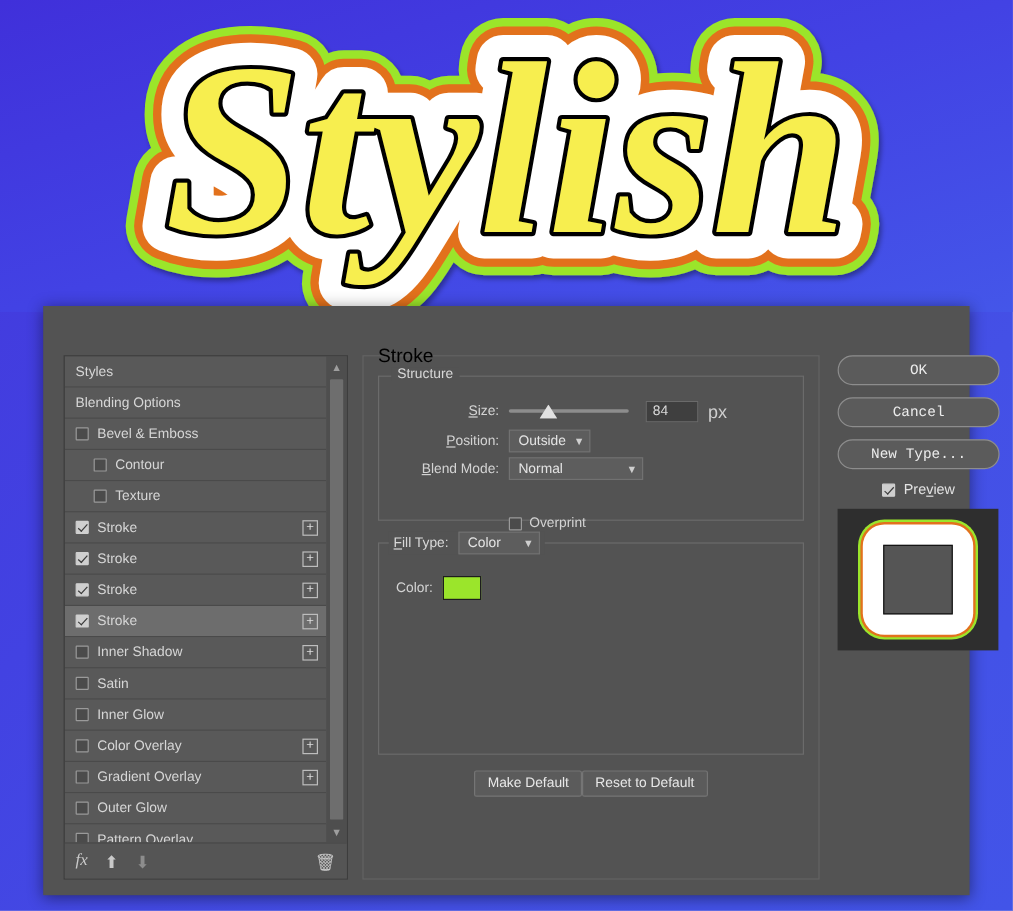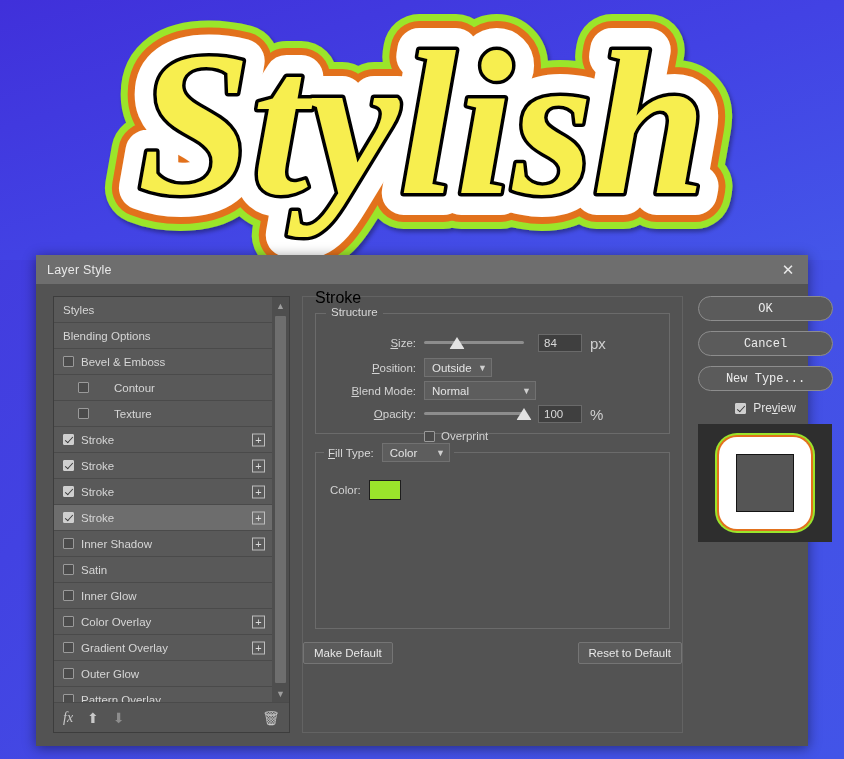--- a/index.html
+++ b/index.html
@@ -45,21 +45,21 @@
     display:flex; flex-direction:column;
   }
   #rows { position:absolute; left:0; top:0; right:17px; bottom:30px; overflow:hidden; }
   .srow {
     height:26px; border-bottom:1px solid #4a4a4a;
     display:flex; align-items:center; padding:0 6px 0 9px;
     color:#d6d6d6; font-size:11.5px; position:relative; cursor:pointer;
     background:#595959;
   }
   .srow.sel { background:#6d6d6d; }
-  .srow.indent { padding-left:24px;gap:18px; }
+  .srow.indent { padding-left:24px; }
   .srow .lbl { white-space:nowrap; }
   .cb {
     width:11px; height:11px; border:1px solid #9a9a9a; background:#4b4b4b;
     margin-right:7px; flex:none; position:relative; border-radius:1px;
   }
   .cb.on { background:#cfcfcf; border-color:#cfcfcf; }
   .cb.on:after {
     content:""; position:absolute; left:3px; top:0px; width:3px; height:7px;
     border:solid #3a3a3a; border-width:0 1.6px 1.6px 0; transform:rotate(42deg);
   }
@@ -126,21 +126,21 @@
   .ckrow span { color:#d3d3d3; font-size:11.5px; }
 
   #swatch { width:32px; height:20px; border:1px solid #1d1d1d; cursor:pointer; }
 
   .btn {
     background:#5b5b5b; border:1px solid #757575; border-radius:2px;
     color:#e8e8e8; font-size:11.5px; padding:4px 10px; cursor:pointer;
     font-family:"Liberation Sans", sans-serif; white-space:nowrap;
   }
   #defaults { position:absolute; left:0; right:0; top:345px;
-              display:flex; justify-content:space-between; gap:0; }
+              display:flex; justify-content:center; gap:0; }
 
   
   #right { position:absolute; left:662px; top:12px; width:98px; }
   .rbtn {
     width:135px; height:25px; background:#5b5b5b; border:1px solid #8d8d8d;
     border-radius:13px; color:#ececec; font-size:12px; cursor:pointer;
     margin-bottom:10px; font-family:Liberation Mono, monospace;
   }
   #previewRow { display:flex; align-items:center; justify-content:center;
                 width:135px; margin-bottom:9px; cursor:pointer; }
@@ -186,24 +186,20 @@
       <text id="t-green" x="422" y="193" text-anchor="middle" font-family="'Liberation Serif', serif" font-weight="bold" font-style="italic" font-size="205" fill="#9be52b" stroke="#9be52b" stroke-width="72" stroke-linejoin="round" paint-order="stroke">Stylish</text>
       <text id="t-orange" x="422" y="193" text-anchor="middle" font-family="'Liberation Serif', serif" font-weight="bold" font-style="italic" font-size="205" fill="#e2711d" stroke="#e2711d" stroke-width="58" stroke-linejoin="round" paint-order="stroke">Stylish</text>
       <text id="t-white" x="422" y="193" text-anchor="middle" font-family="'Liberation Serif', serif" font-weight="bold" font-style="italic" font-size="205" fill="#ffffff" stroke="#ffffff" stroke-width="44" stroke-linejoin="round" paint-order="stroke">Stylish</text>
       <text id="t-black" x="422" y="193" text-anchor="middle" font-family="'Liberation Serif', serif" font-weight="bold" font-style="italic" font-size="205" fill="#f7ee4f" stroke="#000000" stroke-width="7" stroke-linejoin="round" paint-order="stroke">Stylish</text>
     </g>
   </svg>
 </div>
 
 <div id="dialog">
 
-  <div id="titlebar">
-    <div class="title">Layer Style</div>
-    <div id="closebtn">✕</div>
-  </div>
 
   <div id="dialogbody">
 
     <div id="styleslist">
       <div id="rows">
           <div class="srow">
             <span class="lbl">Styles</span>
           </div>
           <div class="srow">
             <span class="lbl">Blending Options</span>
@@ -318,31 +314,20 @@
         <div class="frow" style="left:0;top:67px;width:100%;height:19px;">
           <div class="flabel" style="width:100px;">
             <u>B</u>lend Mode:
           </div>
           <div class="dd" style="margin-left:8px;width:112px;">
             <span class="cv">Normal</span>
             <span class="ch">▼</span>
           </div>
         </div>
 
-        <div class="frow" style="left:0;top:91px;width:100%;">
-          <div class="flabel" style="width:100px;">
-            <u>O</u>pacity:
-          </div>
-          <div class="slider" style="margin-left:8px;width:100px;">
-            <div class="strack"></div>
-            <div id="opThumb" class="sthumbt" style="left: 100%;"></div>
-          </div>
-          <input class="numfield" style="margin-left: 14px; width: 44px;" value="100">
-          <span class="unit" style="margin-left:8px;">%</span>
-        </div>
 
         <div class="ckrow" style="position:absolute;left:108px;top:116px;">
           <div class="cb"></div>
           <span>Overprint</span>
         </div>
       </div>
 
       <div class="grp" id="gFill">
         <div style="position:absolute;top:-10px;left:8px;display:flex;align-items:center;
                     background:#535353;padding:0 4px;">

